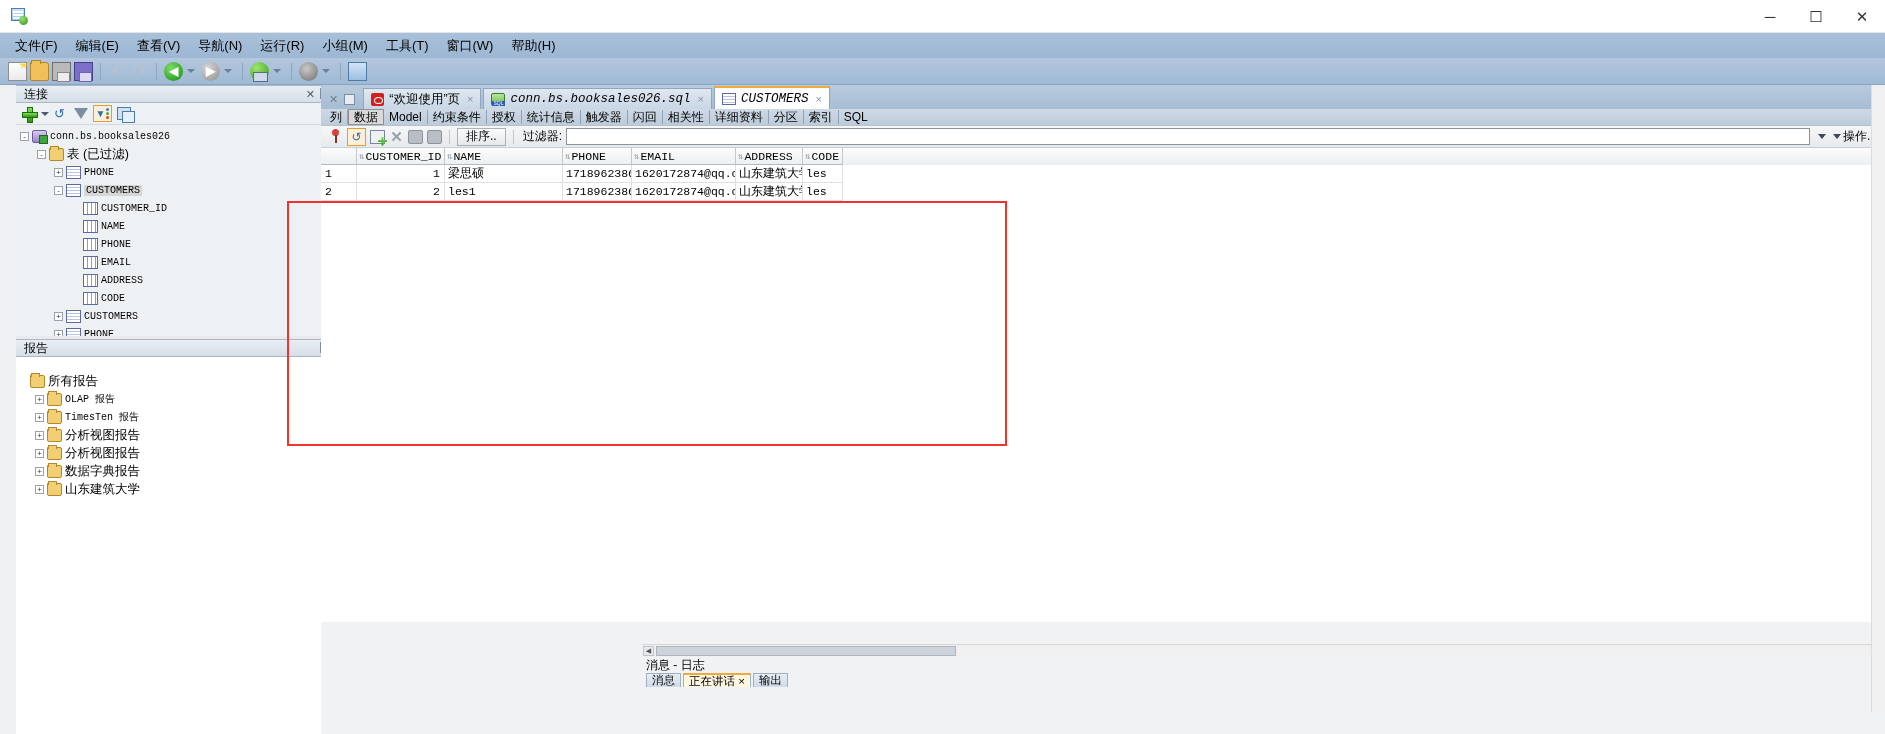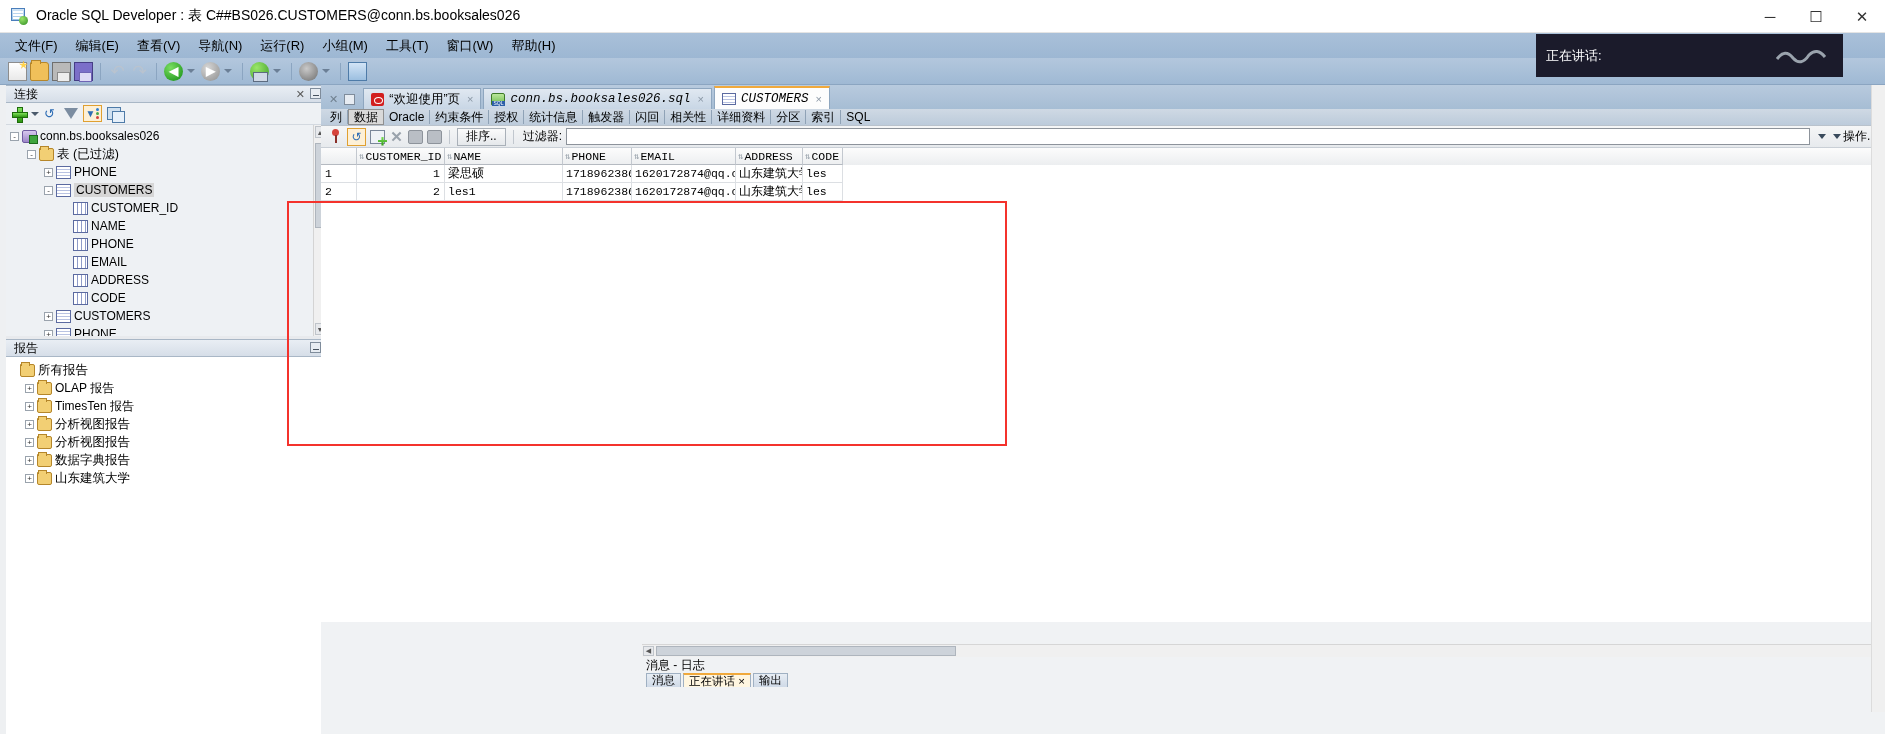--- a/index.html
+++ b/index.html
@@ -153,21 +153,21 @@
 
   
   .workspace {
     position: absolute; left: 0; top: 85px;
     width: 1885px; height: 649px;
     background: #eef0f2;
   }
 
   
   .leftdock {
-    position: absolute; left: 6px; top: 0;
+    position: absolute; left: 16px; top: 0;
     width: 320px; height: 649px;
     background: #e8eaed;
   }
   .panel-header {
     height: 18px;
     background: linear-gradient(#e9eef4,#d6dee8);
     border: 1px solid #a9b7c6;
     border-left: none;
     display: flex; align-items: center;
     padding-left: 8px;
@@ -230,21 +230,21 @@
     position: relative;
     font-size: 12.5px;
     padding-top: 2px;
   }
   .tree-row {
     height: 18px;
     display: flex; align-items: center;
     white-space: nowrap;
     position: relative;
   }
-  .tree-row .lbl { color: #000; font-family: Liberation Sans, sans-serif; font-size: 12px; }
+  .tree-row .lbl { color: #000; font-family: Liberation Mono, monospace; font-size: 10px; }
   .tree-row .lbl.cjk { font-family: "Liberation Sans", sans-serif; font-size: 12.5px; }
   .tree-row .lbl.sel { background: #d6d6d6; padding: 0 2px; }
   .expander {
     width: 9px; height: 9px; border: 1px solid #9aa3ad; background: #fff;
     display: inline-flex; align-items: center; justify-content: center;
     font-size: 8px; line-height: 7px; color: #333; flex: none;
     font-family: "Liberation Sans", sans-serif;
   }
   .expander.blank { border: none; background: transparent; }
   .ind { flex: none; }
@@ -262,21 +262,21 @@
     border: 1px solid #5b6aa0;
   }
   .tree-scroll {
     position: absolute; right: 0; top: 0; width: 13px; height: 211px;
     background: #f0f0f0; border-left: 1px solid #d4d4d4;
   }
   .tsc-thumb { position:absolute; left:1px; top:18px; width:10px; height:85px; background:#cdd3da; border:1px solid #aeb5bd;}
   .tsc-arrow { position:absolute;left:1px;width:10px;height:12px;background:#e7e9ec;border:1px solid #bfc4ca;display:flex;align-items:center;justify-content:center;font-size:7px;color:#555;}
 
   .reports-panel { position: absolute; left: 0; top: 254px; width: 320px; height: 512px; background: #fff; }
-  .reports-tree { padding-top: 4px; background: #fff; height: 370px; }
+  .reports-tree { padding-top: 15px; background: #fff; height: 370px; }
 
   
   .editor {
     position: absolute; left: 321px; top: 0;
     width: 1564px; height: 649px;
     background: #f0f2f4;
   }
   .tabstrip {
     height: 24px;
     background: linear-gradient(#b8cade,#a6bdd4);
@@ -445,45 +445,38 @@
 </head>
 <body>
 
 <div class="app">
 
   <div class="titlebar">
     <span class="tb-icon">
       <span class="sq"></span>
         <span class="grn"></span>
     </span>
-    <span class="title">Oracle SQL Developer : 表 C##BS026.CUSTOMERS@conn.bs.booksales026</span>
     <div class="winbuttons">
       <div class="winbtn">─</div>
       <div class="winbtn">☐</div>
       <div class="winbtn close">✕</div>
     </div>
   </div>
 
   <div class="menubar">
     <div class="menu-item">文件(F)</div>
     <div class="menu-item">编辑(E)</div>
     <div class="menu-item">查看(V)</div>
     <div class="menu-item">导航(N)</div>
     <div class="menu-item">运行(R)</div>
     <div class="menu-item">小组(M)</div>
     <div class="menu-item">工具(T)</div>
     <div class="menu-item">窗口(W)</div>
     <div class="menu-item">帮助(H)</div>
 
-    <div class="speak-box">
-      <span>正在讲话:</span>
-      <svg class="speak-wave" viewBox="0 0 52 22">
-        <path d="M2 14 Q10 3 18 13 Q26 22 34 10 Q42 2 50 12" stroke="#9aa3ad" stroke-width="3" fill="none"></path>
-      </svg>
-    </div>
   </div>
 
   <div class="maintoolbar">
     <span class="tbtn ic-page"></span>
     <span class="tbtn ic-folder"></span>
     <span class="tbtn ic-save"></span>
     <span class="tbtn ic-saveall"></span>
     <span class="tsep"></span>
     <span class="tbtn ic-undo">↶</span>
     <span class="tbtn ic-redo">↷</span>
@@ -684,21 +677,21 @@
           <div class="etab active">
             <span class="tab-tbl"></span>
             <span class="tab-mono">CUSTOMERS</span>
             <span class="tabx">×</span>
           </div>
         </div>
 
       <div class="subtabs" id="subtabs">
           <div class="subtab">列</div>
           <div class="subtab active">数据</div>
-          <div class="subtab">Oracle</div>
+          <div class="subtab">Model</div>
           <div class="subtab">约束条件</div>
           <div class="subtab">授权</div>
           <div class="subtab">统计信息</div>
           <div class="subtab">触发器</div>
           <div class="subtab">闪回</div>
           <div class="subtab">相关性</div>
           <div class="subtab">详细资料</div>
           <div class="subtab">分区</div>
           <div class="subtab">索引</div>
           <div class="subtab last">SQL</div>

